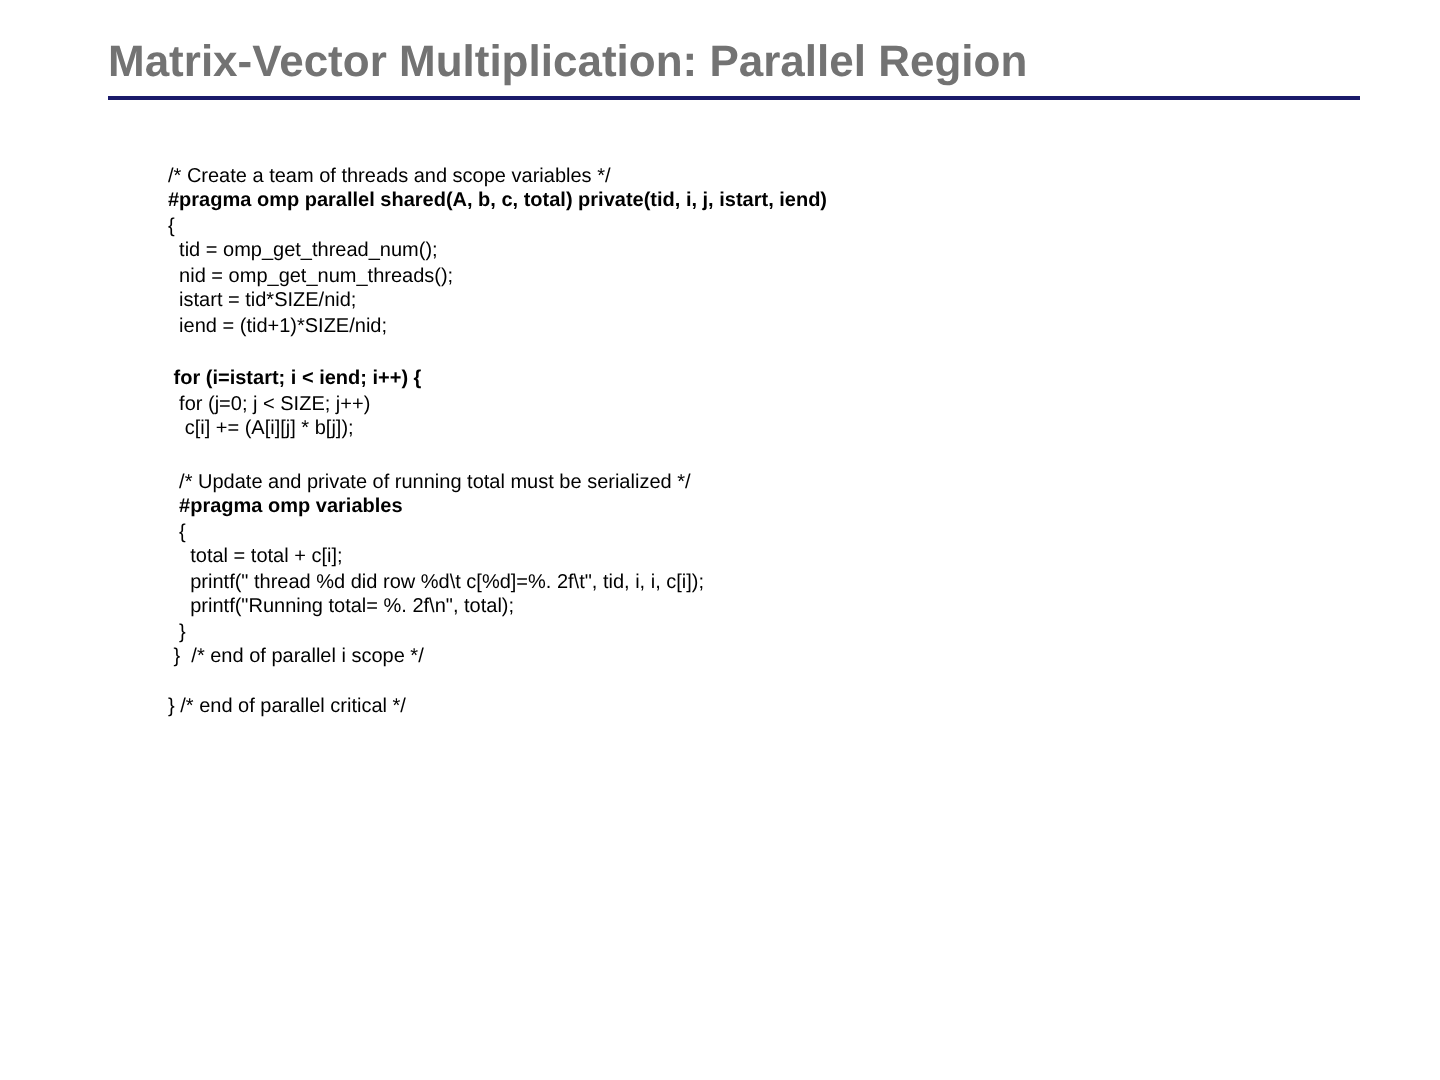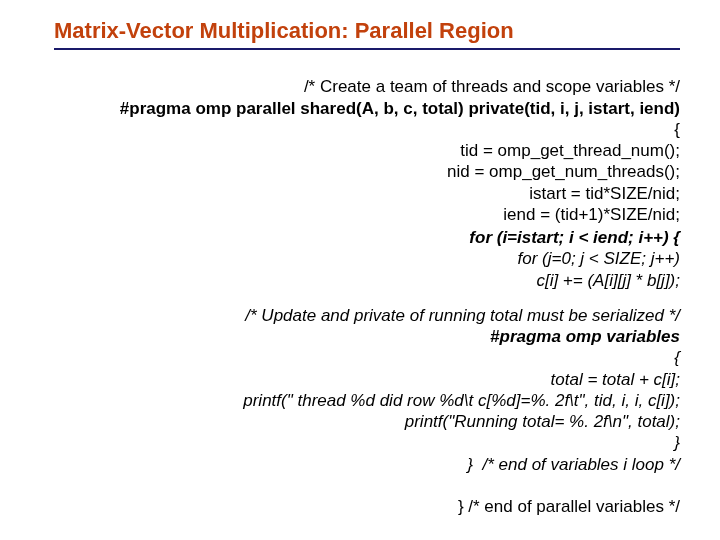--- a/index.html
+++ b/index.html
@@ -12,33 +12,32 @@
     color: #000;
     overflow: hidden;
   }
   .slide {
     padding: 18px 40px 0 54px;
     box-sizing: border-box;
   }
   .title {
     font-size: 22px;
     font-weight: bold;
-    color: #c2410c;
+    color: #737373;
     border-bottom: 2px solid #1a1a6a;
     padding-bottom: 4px;
-    margin-bottom: 5px;
+    margin-bottom: 20px;
   }
   .code {
-    font-size: 17px;
+    font-size: 10px;
     line-height: 1.25;
     white-space: pre;
     margin-left: 30px;
-    text-align: right;
   }
-  .cblock2 { margin-top: 2px; font-style: italic; }
+  .cblock2 { margin-top: 14px; }
   .cblock3 { margin-top: 14px; }
   .bold { font-weight: bold; }
 </style>
 </head>
 <body>
 
 <div class="slide">
   <div class="title">Matrix-Vector Multiplication: Parallel Region</div>
 
   <div class="code">
@@ -52,15 +51,15 @@
 <div class="cblock2"><span class="bold"> for (i=istart; i &lt; iend; i++) {</span>
 <span>  for (j=0; j &lt; SIZE; j++)</span>
 <span>   c[i] += (A[i][j] * b[j]);</span>
 <div class="cblock3"><span>  /* Update and private of running total must be serialized */</span>
 <span class="bold">  #pragma omp variables</span>
 <span>  {</span>
 <span>    total = total + c[i];</span>
 <span>    printf(" thread %d did row %d\t c[%d]=%. 2f\t", tid, i, i, c[i]);</span>
 <span>    printf("Running total= %. 2f\n", total);</span>
 <span>  }</span>
-<span> }  /* end of variables i loop */</span></div></div>
-<span>} /* end of parallel variables */</span></div>
+<span> }  /* end of parallel i scope */</span></div></div>
+<span>} /* end of parallel critical */</span></div>
 </div>
 
 </body></html>

